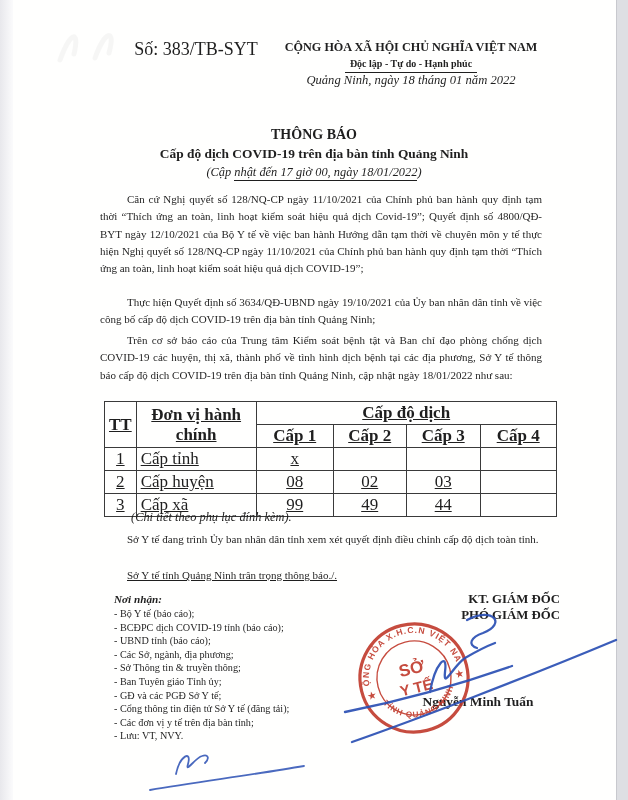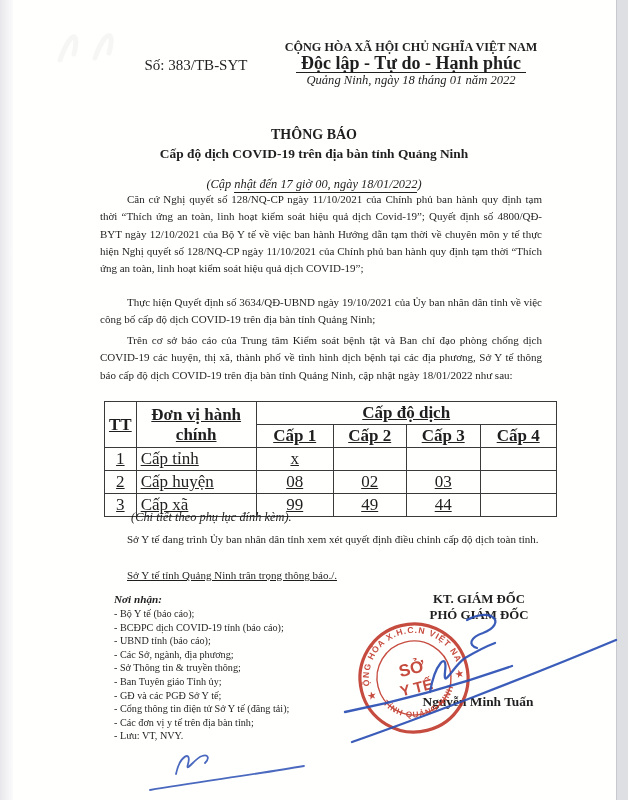--- a/index.html
+++ b/index.html
@@ -8,42 +8,42 @@
   .page{position:relative;width:628px;height:800px;background:#fffffe;}
   .edge-left{position:absolute;left:0;top:0;width:13px;height:800px;
              background:linear-gradient(to right,#e8e8ec,#fbfbfc);}
   .edge-right{position:absolute;right:0;top:0;width:11px;height:800px;
               background:#dedfe3;border-left:1px solid #c8c9ce;}
   .abs{position:absolute;}
   .ctr{text-align:center;}
   .hdr-left{left:100px;top:42px;width:192px;font-size:12.4px;line-height:15px;}
   .hdr-left .org{font-weight:bold;}
   .uline{border-bottom:1.2px solid #1f1f1f;padding:0 5px 1px 5px;display:inline-block;}
-  .doc-no{margin-top:16px;font-size:15px;}
+  .doc-no{margin-top:0;font-size:18px;}
   .hdr-right{left:282px;top:40px;width:258px;font-size:12.2px;line-height:15px;font-weight:bold;}
-  .motto{font-size:18px;margin-top:1px;}
+  .motto{font-size:10px;margin-top:1px;}
   .dateline{font-style:italic;font-weight:normal;font-size:12.6px;}
   .title-block{left:93px;top:127px;width:442px;line-height:16px;}
   .t1{font-weight:bold;font-size:14px;}
   .t2{font-weight:bold;font-size:13.4px;margin-top:3px;}
-  .t3{font-style:italic;font-size:12.4px;margin-top:14px;}
+  .t3{font-style:italic;font-size:12.4px;margin-top:2px;}
   .t3 .u{border-bottom:1px solid #1f1f1f;padding-bottom:1px;}
   .para{position:absolute;left:100px;width:442px;font-size:11px;line-height:17.3px;
         text-align:justify;text-indent:27px;}
   .p1{top:191px;} .p2{top:294px;} .p3{top:332px;}
   table.levels{position:absolute;left:104px;top:401px;border-collapse:collapse;
                font-size:17px;text-decoration:underline;}
   table.levels th,table.levels td{border:1px solid #3a3a3a;padding:1px 4px;height:19px;}
   table.levels th{font-weight:bold;text-align:center;}
   td.c{text-align:center;} td.l{text-align:left;padding-left:7px;}
   .note{top:510px;left:131px;font-style:italic;font-size:12.4px;}
   .close1{top:531px;} .close2{top:567px;text-decoration:underline;}
   .recip-label{left:114px;top:593px;font-weight:bold;font-style:italic;font-size:11.2px;}
   .recip-list{left:114px;top:607px;width:230px;font-size:10.2px;line-height:13.6px;}
-  .signer{left:398px;top:592px;width:162px;font-weight:bold;font-size:12.8px;line-height:15.5px;}
+  .signer{left:398px;top:592px;width:162px;font-weight:bold;font-size:12.8px;line-height:15.5px;text-align:right;}
   .signer-name{left:392px;top:694px;width:172px;font-weight:bold;font-size:13.4px;text-align:center;}
   .stamp{left:356px;top:620px;transform:rotate(-14deg);opacity:.9;}
   svg{display:block;}
 </style>
 </head>
 <body>
 
 <div class="page">
   <div class="edge-left"></div>
   <div class="edge-right"></div>

